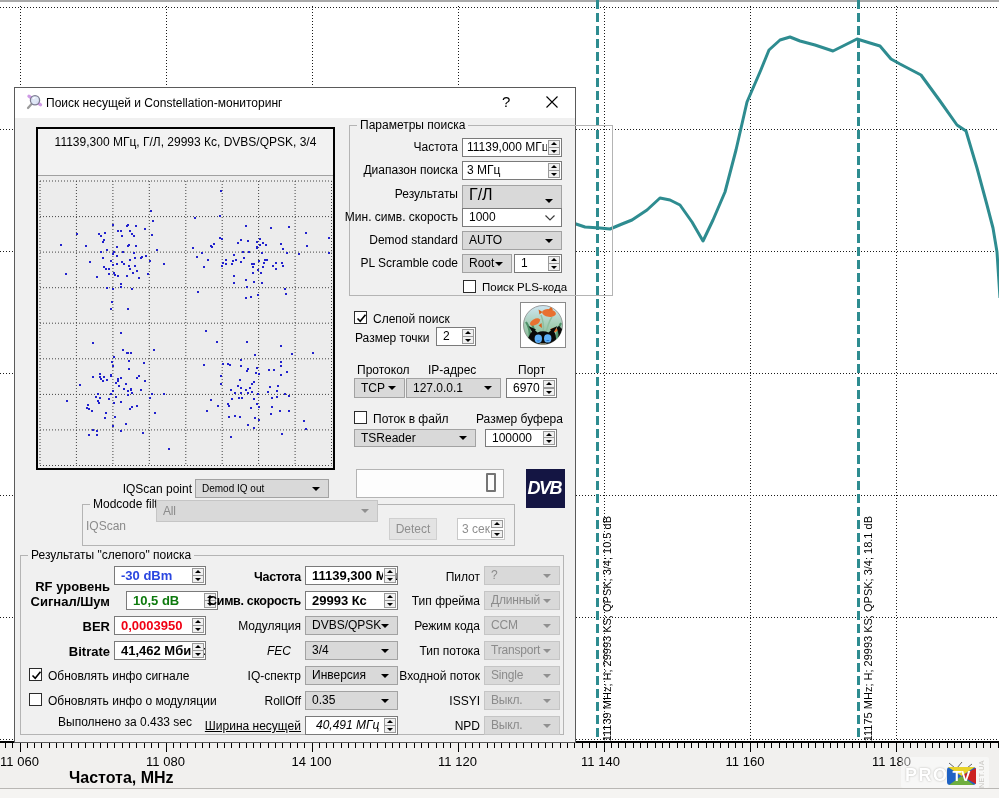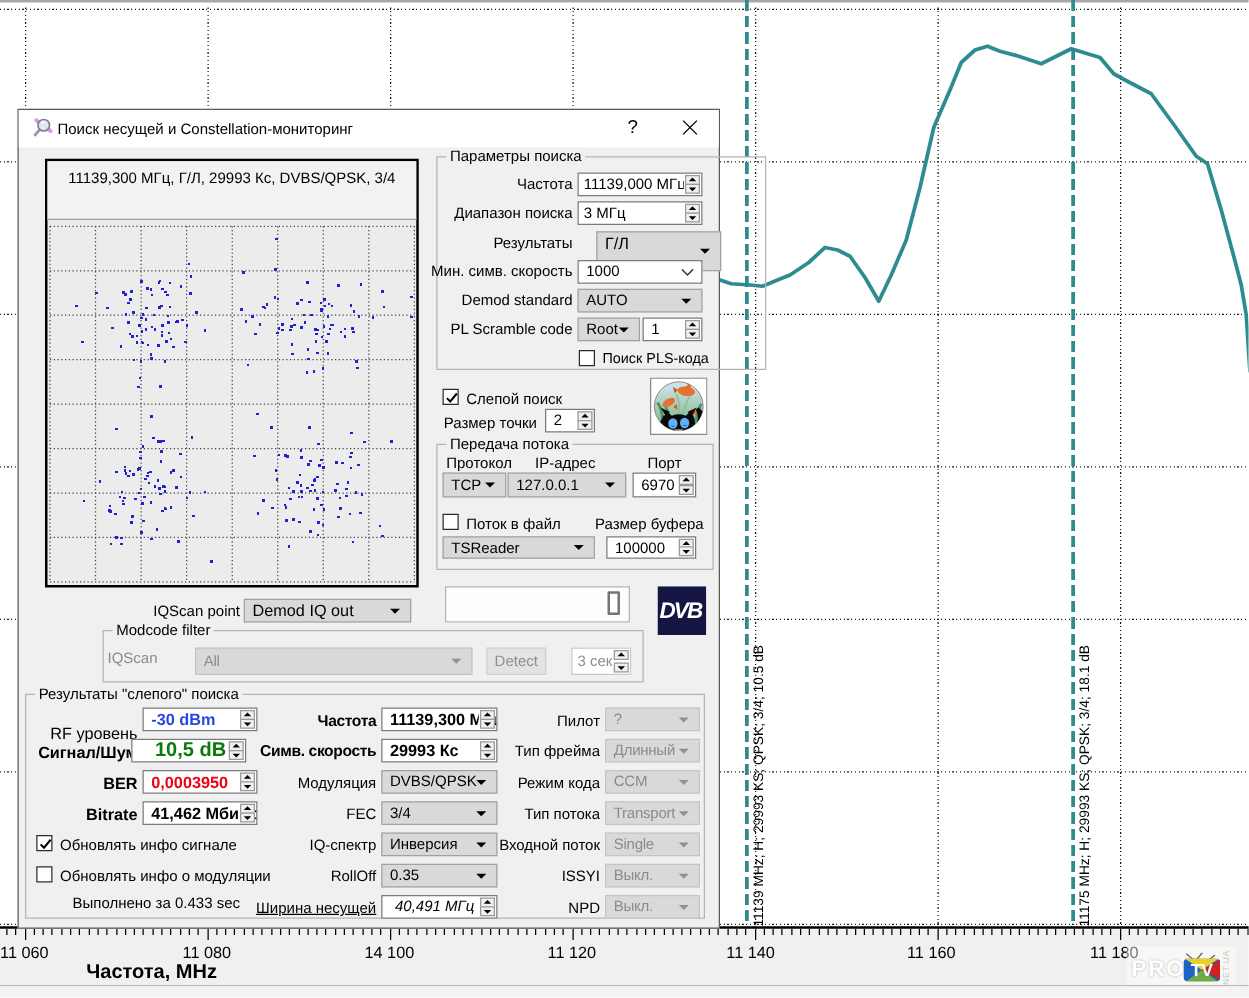--- a/index.html
+++ b/index.html
@@ -570,21 +570,21 @@
       <div class="rlbl" style="left:240px;top:75px;width:203px">Диапазон поиска</div>
       <div class="ed" style="left:447px;top:73px;width:100px;height:19px;color:#000;font-size:12px;font-weight:normal;line-height:17px;padding-left:4px">3 МГц<div class="sp">
           <div class="spb u">
             <i class="tri-u"></i>
           </div>
           <div class="spb d">
             <i class="tri-d"></i>
           </div>
         </div></div>
       <div class="rlbl" style="left:240px;top:99px;width:203px">Результаты</div>
-      <div class="cmb" style="left:462px;top:97px;width:100px;height:32px;line-height:17px;font-size:13px">Г/Л<i class="arr"></i></div>
+      <div class="cmb" style="left:447px;top:97px;width:100px;height:32px;line-height:17px;font-size:16px">Г/Л<i class="arr"></i></div>
       <div class="rlbl" style="left:240px;top:122px;width:203px">Мин. симв. скорость</div>
       <div class="ed" style="left:447px;top:120px;width:100px;height:19px;font-weight:normal;font-size:12px;line-height:17px">1000<svg style="position:absolute;right:6px;top:6px" width="10" height="6" viewBox="0 0 10 6">
           <path d="M0.5 0.5 L5 5 L9.5 0.5" stroke="#3c3c3c" stroke-width="1.2" fill="none"></path>
         </svg></div>
       <div class="rlbl" style="left:240px;top:145px;width:203px">Demod standard</div>
       <div class="cmb" style="left:447px;top:143px;width:100px;height:19px;line-height:17px;font-size:12px">AUTO<i class="arr"></i></div>
       <div class="rlbl" style="left:240px;top:168px;width:203px">PL Scramble code</div>
       <div class="cmb" style="left:447px;top:166px;width:50px;height:19px;line-height:17px;font-size:12px">Root<i class="arr"></i></div>
       <div class="ed" style="left:499px;top:166px;width:48px;height:19px;color:#000;font-size:12px;font-weight:normal;line-height:17px;padding-left:6px">1<div class="sp">
           <div class="spb u">
@@ -640,23 +640,20 @@
 <path d="M5 40 C8 36 10 33 11 30 L14 34 Z" fill="#0a0a0a"></path>
 <path d="M10 46 L10 36 Q10 30 14.5 28 L17.5 30.5 Q23 28.2 28.5 30.5 L31.5 28 Q36 30 36 36 L36 46 Z" fill="#0a0a0a"></path>
 <path d="M12.5 30.5 L8.5 24 L16 27.5 Z" fill="#0a0a0a"></path>
 <path d="M33.5 30.5 L37.5 24 L30 27.5 Z" fill="#0a0a0a"></path>
 <ellipse cx="18.3" cy="36.8" rx="3.7" ry="4.2" fill="#5fb0f7"></ellipse>
 <ellipse cx="27.7" cy="36.4" rx="3.7" ry="4.2" fill="#5fb0f7"></ellipse>
 <path d="M16.5 38.5 a2 1.8 0 0 0 3.6 0 Z M26 38 a2 1.8 0 0 0 3.6 0 Z" fill="#1b6fd0"></path>
 <path d="M19.5 41.5 L26.5 41.5 Q26.5 44.5 23 44.5 Q19.5 44.5 19.5 41.5 Z" fill="#efe9c2"></path>
 </g>
 </svg>
-      <div class="gb" style="left:334px;top:267px;width:222px;height:101px">
-        <span>Передача потока</span>
-      </div>
       <div class="lbl" style="left:342px;top:275px">Протокол</div>
       <div class="lbl" style="left:413px;top:275px">IP-адрес</div>
       <div class="lbl" style="left:503px;top:275px">Порт</div>
       <div class="cmb" style="left:339px;top:290px;width:51px;height:20px;line-height:18px;font-size:12px">TCP<i class="arr"></i></div>
       <div class="cmb" style="left:391px;top:290px;width:95px;height:20px;line-height:18px;font-size:12px">127.0.0.1<i class="arr"></i></div>
       <div class="ed" style="left:491px;top:290px;width:51px;height:20px;color:#000;font-size:12px;font-weight:normal;line-height:18px;padding-left:6px">6970<div class="sp">
           <div class="spb u">
             <i class="tri-u"></i>
           </div>
           <div class="spb d">
@@ -669,55 +666,55 @@
       <div class="cmb" style="left:339px;top:341px;width:122px;height:18px;line-height:16px;font-size:12px">TSReader<i class="arr"></i></div>
       <div class="ed" style="left:470px;top:341px;width:72px;height:18px;color:#000;font-size:12px;font-weight:normal;line-height:16px;padding-left:6px">100000<div class="sp">
           <div class="spb u">
             <i class="tri-u"></i>
           </div>
           <div class="spb d">
             <i class="tri-d"></i>
           </div>
         </div></div>
       <div class="rlbl" style="left:100px;top:394px;width:77px">IQScan point</div>
-      <div class="cmb" style="left:180px;top:391px;width:134px;height:19px;line-height:17px;font-size:13px">Demod IQ out<i class="arr"></i></div>
+      <div class="cmb" style="left:180px;top:391px;width:134px;height:19px;line-height:17px;font-size:10px">Demod IQ out<i class="arr"></i></div>
       <div style="position:absolute;left:341px;top:381px;width:148px;height:29px;background:#fdfdfd;border:1px solid #b4b4b4"></div>
       <div style="position:absolute;left:471px;top:385px;width:10px;height:19px;border:2px solid #757575;border-radius:1px"></div>
       <svg style="position:absolute;left:511px;top:381px" width="39" height="39" viewBox="0 0 39 39">
 <rect width="39" height="39" fill="#141543"></rect>
 <text x="1.5" y="25" font-size="18" font-weight="bold" font-style="italic" fill="#fff" font-family="Liberation Sans" letter-spacing="-1.5">DVB</text>
 </svg>
       <div class="gb" style="left:67px;top:416px;width:433px;height:42px">
         <span>Modcode filter</span>
       </div>
       <div class="lbl" style="left:71px;top:431px;color:#8b8b8b">IQScan</div>
-      <div class="cmbd" style="left:141px;top:430px;width:222px;height:22px;line-height:20px;font-size:12px">All<i class="arrg"></i></div>
+      <div class="cmbd" style="left:141px;top:412px;width:222px;height:22px;line-height:20px;font-size:12px">All<i class="arrg"></i></div>
       <div style="position:absolute;left:374px;top:430px;width:48px;height:22px;background:#e3e3e3;border:1px solid #cfcfcf;color:#8f8f8f;font-size:12px;text-align:center;line-height:21px">Detect</div>
       <div class="ed" style="left:442px;top:430px;width:48px;height:22px;border-color:#c9c9c9;color:#8f8f8f;font-weight:normal;font-size:12px;line-height:20px;padding-left:4px">3 сек<div class="sp">
           <div class="spb u">
             <i class="tri-u"></i>
           </div>
           <div class="spb d">
             <i class="tri-d"></i>
           </div>
         </div></div>
 <div class="gb" style="left:5px;top:467px;width:544px;height:180px">
         <span>Результаты "слепого" поиска</span>
       </div>
-      <div class="rlbl" style="left:0px;top:491px;width:95px;font-weight:normal;font-size:13px">RF уровень</div>
+      <div class="rlbl" style="left:0px;top:491px;width:95px;font-weight:bold;font-size:13px">RF уровень</div>
       <div class="ed" style="left:99px;top:478px;width:92px;height:19px;color:#2a46e0;font-size:13px;font-weight:bold;line-height:17px;padding-left:6px">-30 dBm<div class="sp">
           <div class="spb u">
             <i class="tri-u"></i>
           </div>
           <div class="spb d">
             <i class="tri-d"></i>
           </div>
         </div></div>
       <div class="rlbl" style="left:0px;top:506px;width:95px;font-weight:bold;font-size:13px">Сигнал/Шум</div>
-      <div class="ed" style="left:90px;top:503px;width:92px;height:19px;color:#0e7a0e;font-size:16px;font-weight:bold;line-height:17px;padding-left:18px">10,5 dB<div class="sp">
+      <div class="ed" style="left:111px;top:503px;width:92px;height:19px;color:#0e7a0e;font-size:13px;font-weight:bold;line-height:17px;padding-left:6px">10,5 dB<div class="sp">
           <div class="spb u">
             <i class="tri-u"></i>
           </div>
           <div class="spb d">
             <i class="tri-d"></i>
           </div>
         </div></div>
       <div class="rlbl" style="left:0px;top:531px;width:95px;font-weight:bold;font-size:13px">BER</div>
       <div class="ed" style="left:99px;top:528px;width:92px;height:19px;color:#f00014;font-size:13px;font-weight:bold;line-height:17px;padding-left:6px">0,0003950<div class="sp">
           <div class="spb u">
@@ -749,21 +746,21 @@
       <div class="ed" style="left:290px;top:503px;width:93px;height:19px;color:#000;font-size:13px;font-weight:bold;line-height:17px;padding-left:6px">29993 Кс<div class="sp">
           <div class="spb u">
             <i class="tri-u"></i>
           </div>
           <div class="spb d">
             <i class="tri-d"></i>
           </div>
         </div></div>
       <div class="rlbl" style="left:150px;top:531px;width:136px;">Модуляция</div>
       <div class="cmb" style="left:290px;top:528px;width:93px;height:19px;line-height:17px;font-size:12px">DVBS/QPSK<i class="arr"></i></div>
-      <div class="rlbl" style="left:150px;top:556px;width:136px;">FEC</div>
+      <div class="rlbl" style="left:140px;top:556px;width:136px;font-style:italic;">FEC</div>
       <div class="cmb" style="left:290px;top:553px;width:93px;height:19px;line-height:17px;font-size:12px">3/4<i class="arr"></i></div>
       <div class="rlbl" style="left:150px;top:581px;width:136px;">IQ-спектр</div>
       <div class="cmb" style="left:290px;top:578px;width:93px;height:19px;line-height:17px;font-size:12px">Инверсия<i class="arr"></i></div>
       <div class="rlbl" style="left:150px;top:606px;width:136px;">RollOff</div>
       <div class="cmb" style="left:290px;top:603px;width:93px;height:19px;line-height:17px;font-size:12px">0.35<i class="arr"></i></div>
       <div class="rlbl" style="left:150px;top:631px;width:136px;text-decoration:underline;">Ширина несущей</div>
       <div class="ed" style="left:290px;top:628px;width:93px;height:19px;color:#000;font-style:italic;font-size:12px;font-weight:normal;line-height:17px;padding-left:10px">40,491 МГц<div class="sp">
           <div class="spb u">
             <i class="tri-u"></i>
           </div>

